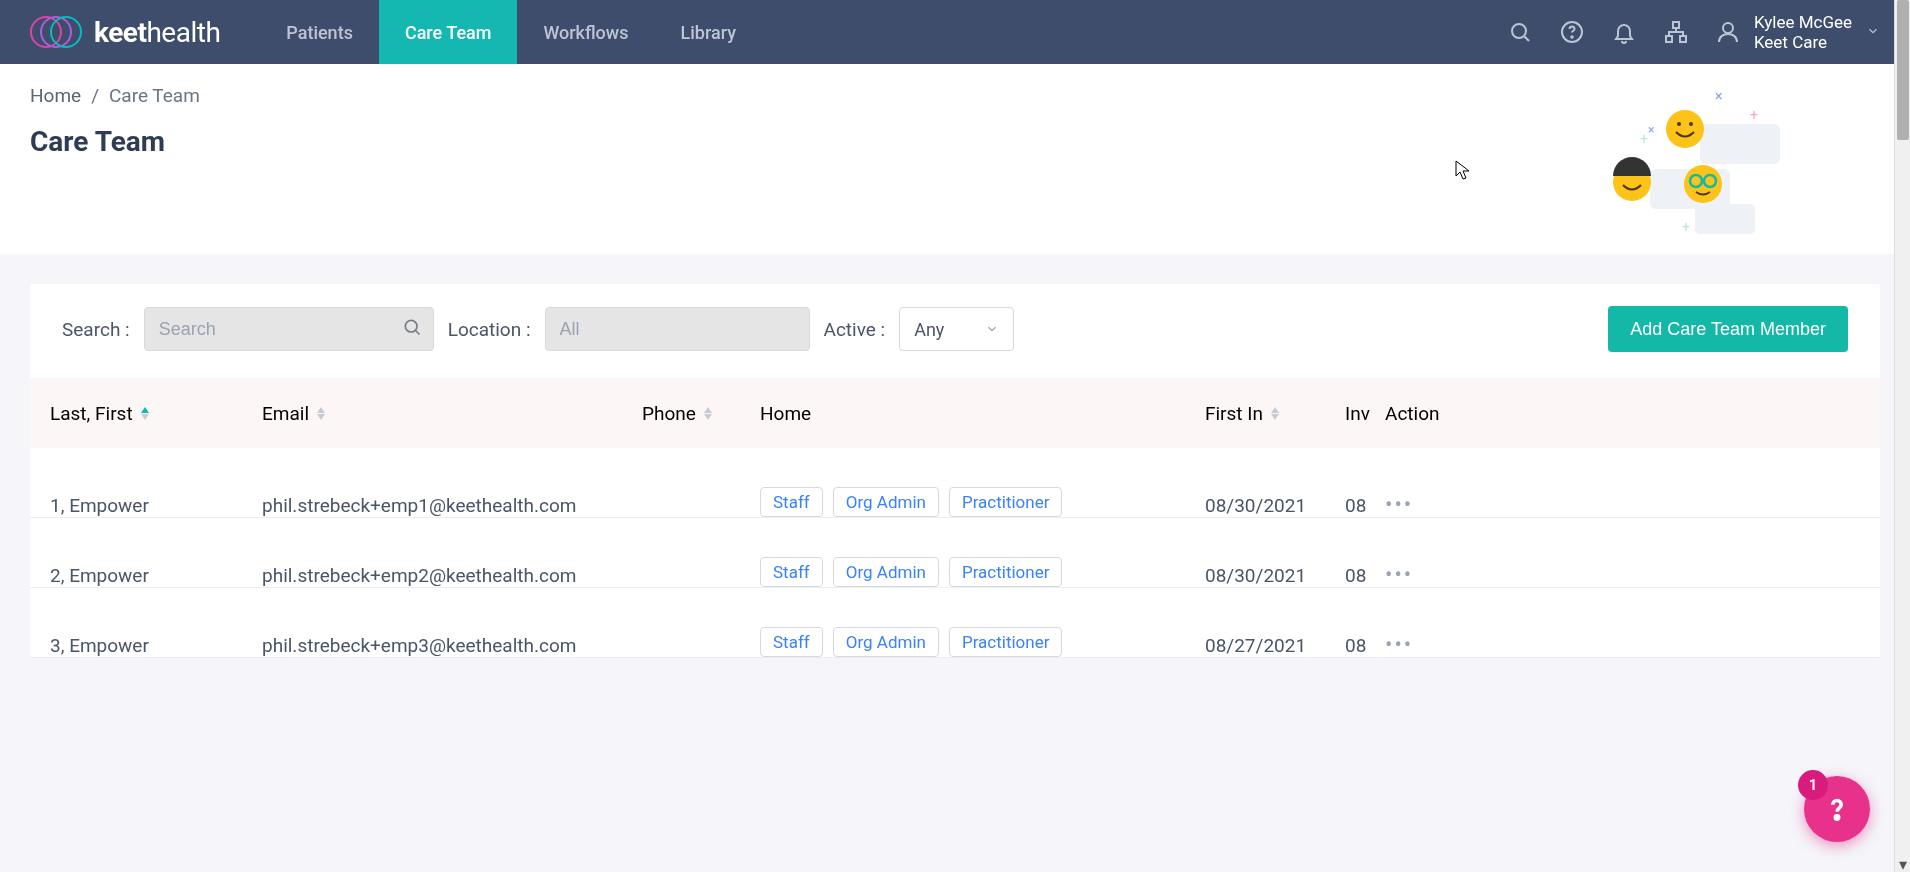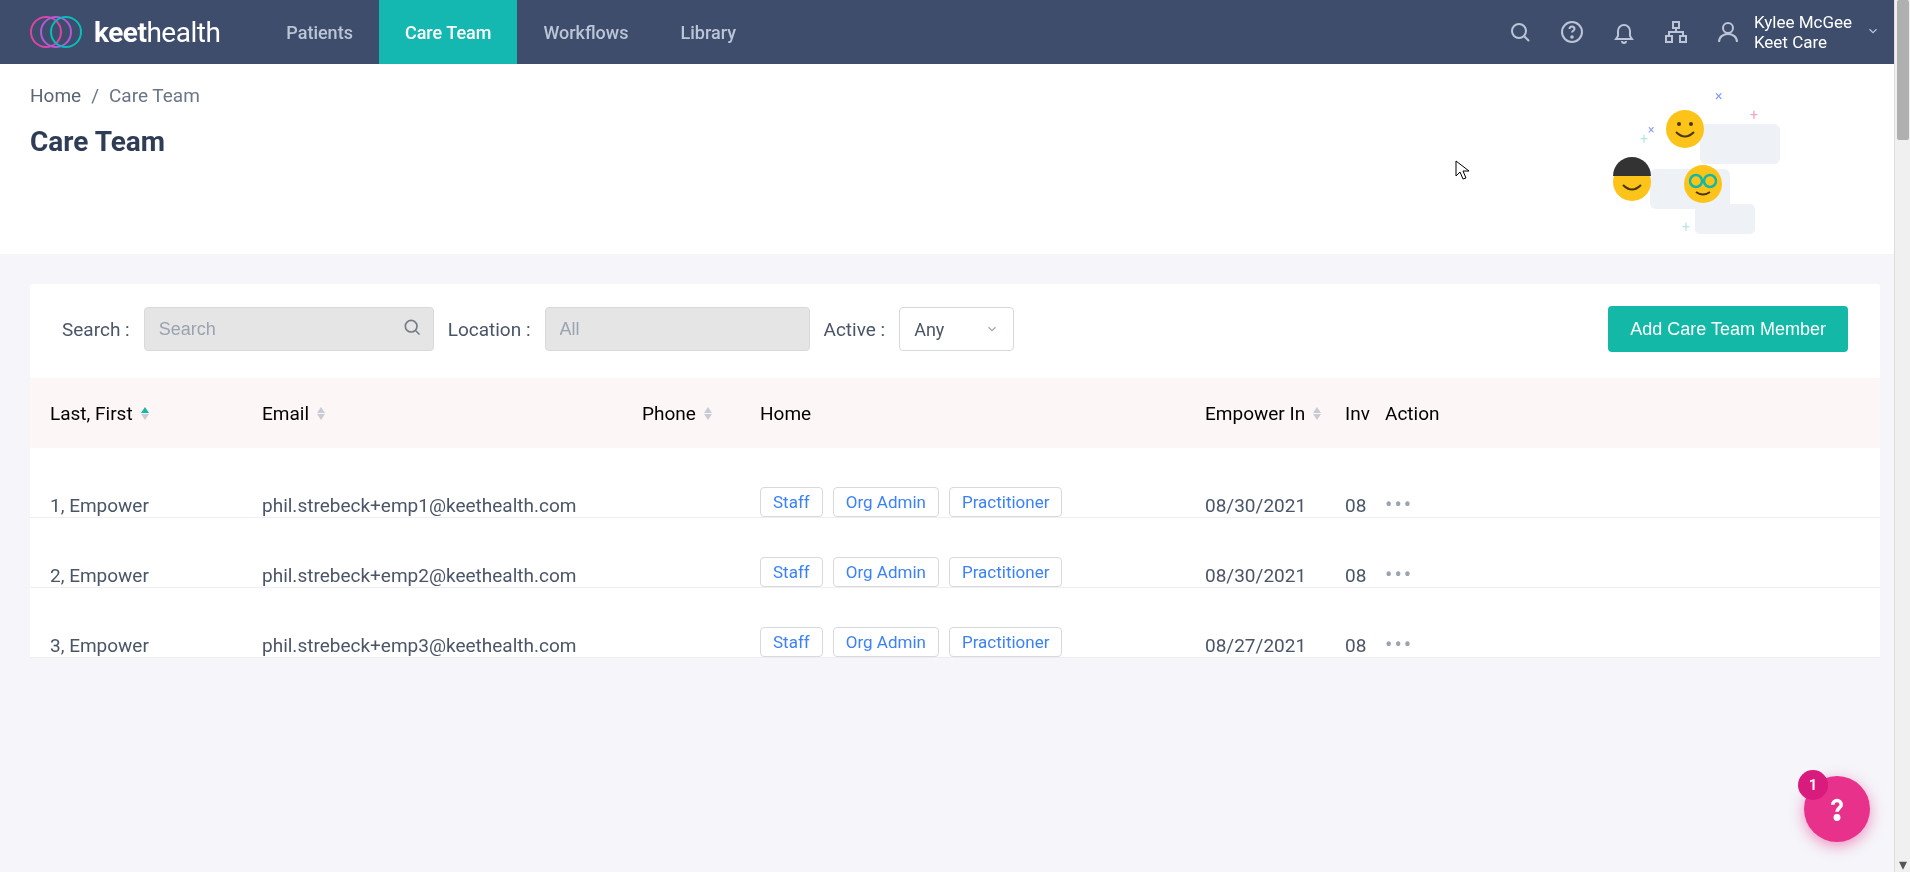--- a/index.html
+++ b/index.html
@@ -237,21 +237,21 @@
               </svg>
               <svg width="8" height="6">
                 <polygon points="0,0 8,0 4,6" fill="#c7ccd4"></polygon>
               </svg>
             </span>
           </div>
         <div class="th th-roles">
             <span>Home</span>
           </div>
         <div class="th th-signed">
-            <span>Empower In</span>
+            <span>First In</span>
             <span class="sort">
               <svg width="8" height="6">
                 <polygon points="4,0 8,6 0,6" fill="#c7ccd4"></polygon>
               </svg>
               <svg width="8" height="6">
                 <polygon points="0,0 8,0 4,6" fill="#c7ccd4"></polygon>
               </svg>
             </span>
           </div>
         <div class="th th-inv">

